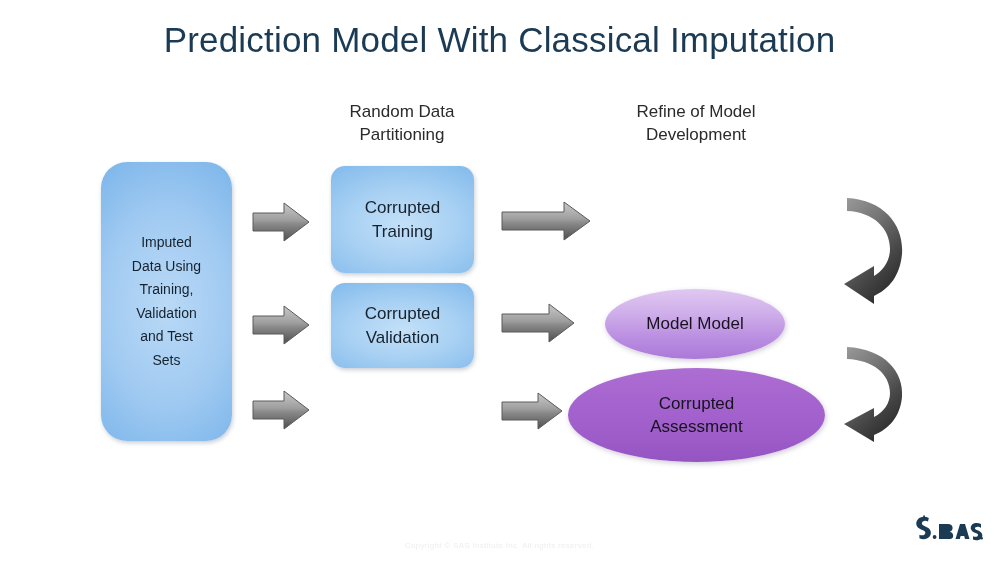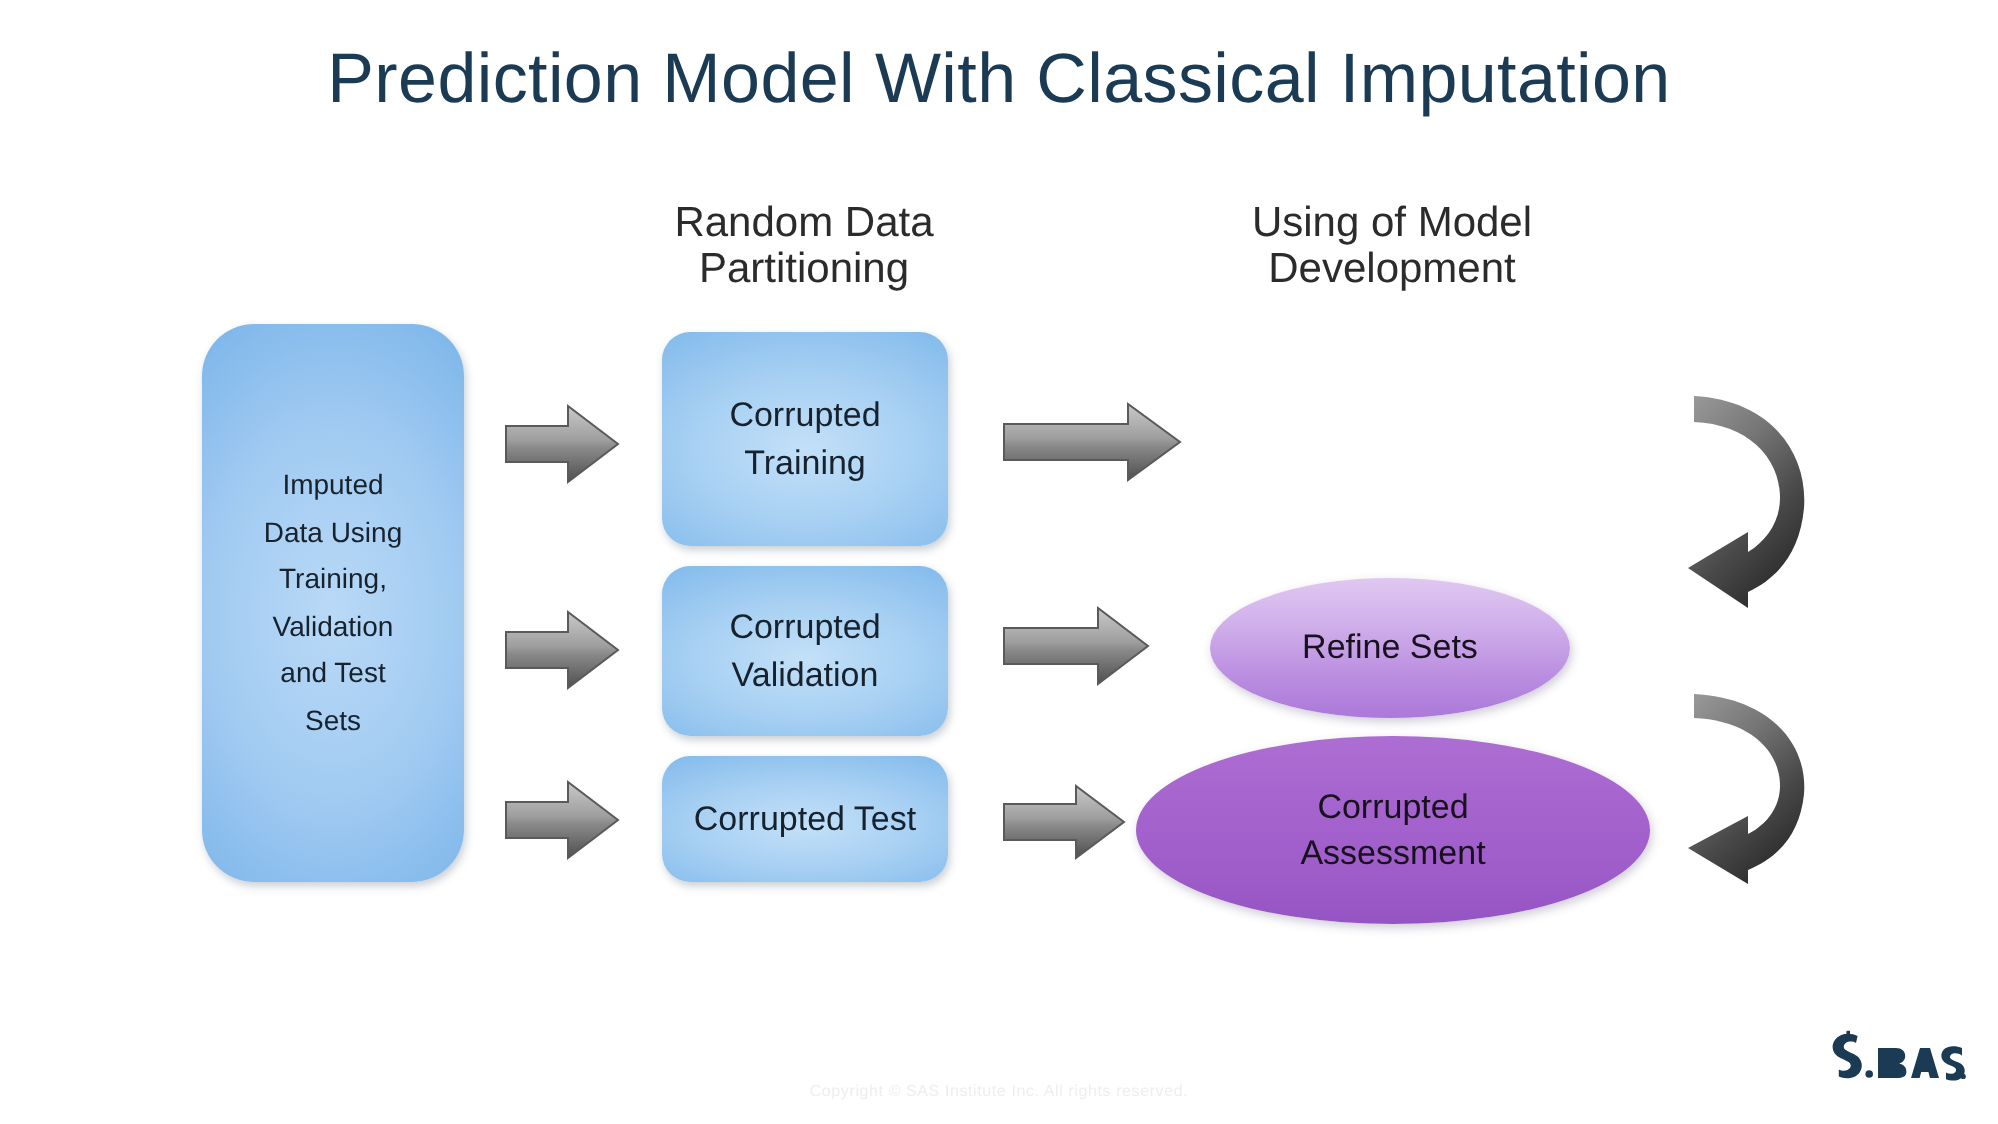--- a/index.html
+++ b/index.html
@@ -33,21 +33,21 @@
     font-weight: 400;
     letter-spacing: 0.2px;
     color: #1b3a53;
     font-family: "Liberation Sans", sans-serif;
   }
 
   
   .col-heading {
     position: absolute;
     text-align: center;
-    font-size: 21px;
+    font-size: 17px;
     line-height: 23px;
     color: #2b2b2b;
     font-family: "Liberation Sans", sans-serif;
     white-space: pre-line;
   }
   #heading-partitioning { left: 312px; top: 100px; width: 180px; }
   #heading-stages       { left: 596px; top: 100px; width: 200px; }
 
   
   #box-imputed {
@@ -158,21 +158,21 @@
 </style>
 </head>
 <body>
 
 <div id="slide">
 
   <div id="slide-title">Prediction Model With Classical Imputation</div>
 
   <div class="col-heading" id="heading-partitioning">Random Data
 Partitioning</div>
-  <div class="col-heading" id="heading-stages">Using of Model
+  <div class="col-heading" id="heading-stages">Refine of Model
 Development</div>
 
   <div id="box-imputed">
     <div class="box-label">Imputed
 Data Using
 Training,
 Validation
 and Test
 Sets</div>
   </div>
@@ -198,38 +198,35 @@
   </svg>
 
   <div class="part-box" id="box-corrupted-training">
     <div class="box-label">Corrupted
 Training</div>
   </div>
   <div class="part-box" id="box-corrupted-validation">
     <div class="box-label">Corrupted
 Validation</div>
   </div>
-  <div class="part-box" id="box-corrupted-test">
-    <div class="box-label">Corrupted Test</div>
-  </div>
 
   <svg class="block-arrow" style="left:500px; top:199px;" width="92" height="44" viewBox="0 0 92 44">
     <path d="M2,13 L64,13 L64,3 L90,22 L64,41 L64,31 L2,31 Z" fill="url(#ag1)" stroke="#5a5a5a" stroke-width="1"></path>
   </svg>
 
   <svg class="block-arrow" style="left:500px; top:301px;" width="76" height="44" viewBox="0 0 76 44">
     <path d="M2,13 L49,13 L49,3 L74,22 L49,41 L49,31 L2,31 Z" fill="url(#ag1)" stroke="#5a5a5a" stroke-width="1"></path>
   </svg>
 
   <svg class="block-arrow" style="left:500px; top:390px;" width="64" height="42" viewBox="0 0 64 42">
     <path d="M2,12 L38,12 L38,3 L62,21 L38,39 L38,30 L2,30 Z" fill="url(#ag1)" stroke="#5a5a5a" stroke-width="1"></path>
   </svg>
 
   <div class="stage-ellipse" id="ellipse-refine-model">
-    <div class="box-label">Refine Sets</div>
+    <div class="box-label">Model Model</div>
   </div>
   <div class="stage-ellipse" id="ellipse-corrupted-assessment">
     <div class="box-label">Corrupted
 Assessment</div>
   </div>
 
   <svg class="curved-arrow" style="left:838px; top:192px;" width="74" height="116" viewBox="0 0 74 116">
     <defs>
       <linearGradient id="cg1" x1="0" y1="0" x2="0.55" y2="1">
         <stop offset="0%" stop-color="#9b9b9b"></stop>

